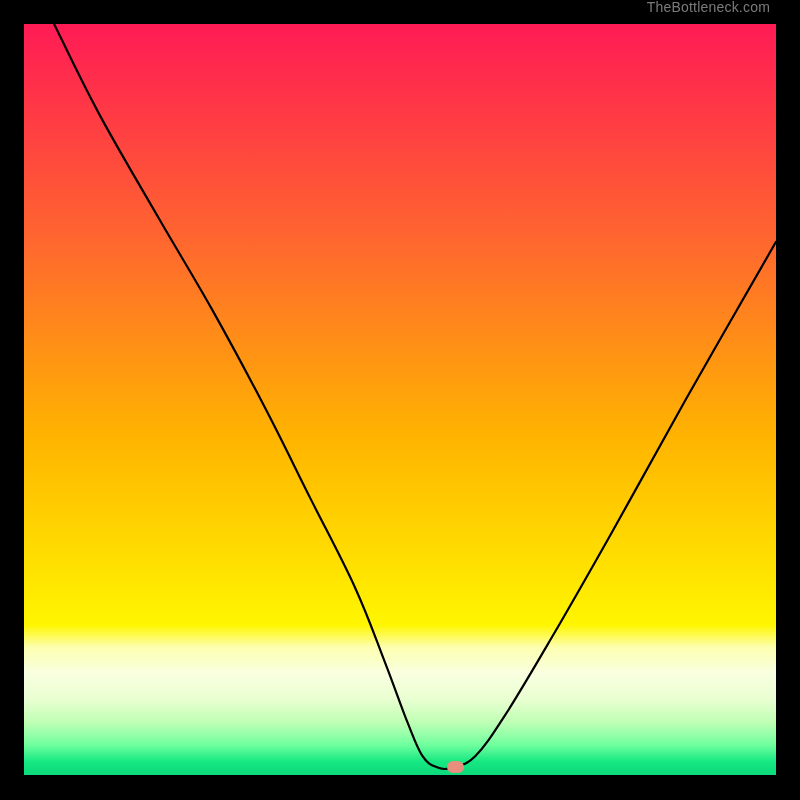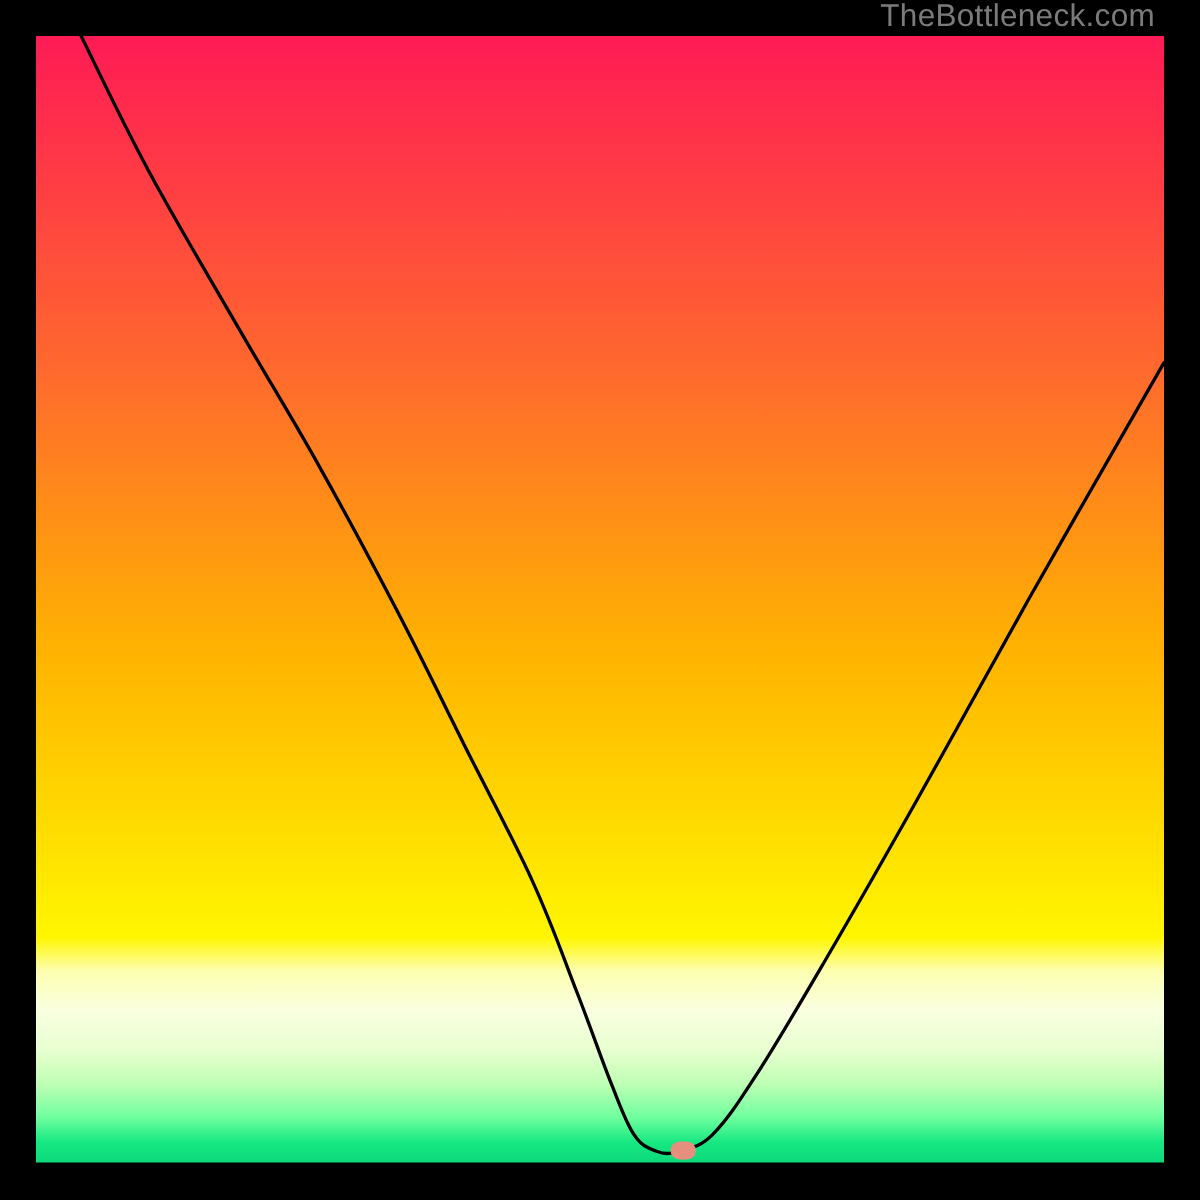--- a/index.html
+++ b/index.html
@@ -41,21 +41,21 @@
       #6fff9e 96%,
       #17e882 98.2%,
       #0cd97b 100%
     );
   }
   .watermark {
     position: absolute;
     top: -1px;
     right: 30px;
     font-family: Arial, Helvetica, sans-serif;
-    font-size: 21px;
+    font-size: 14px;
     color: #7b7b7b;
     font-weight: 500;
     letter-spacing: 0.2px;
   }
   svg.curve {
     position: absolute;
     left: 0;
     top: 0;
     width: 752px;
     height: 751px;

